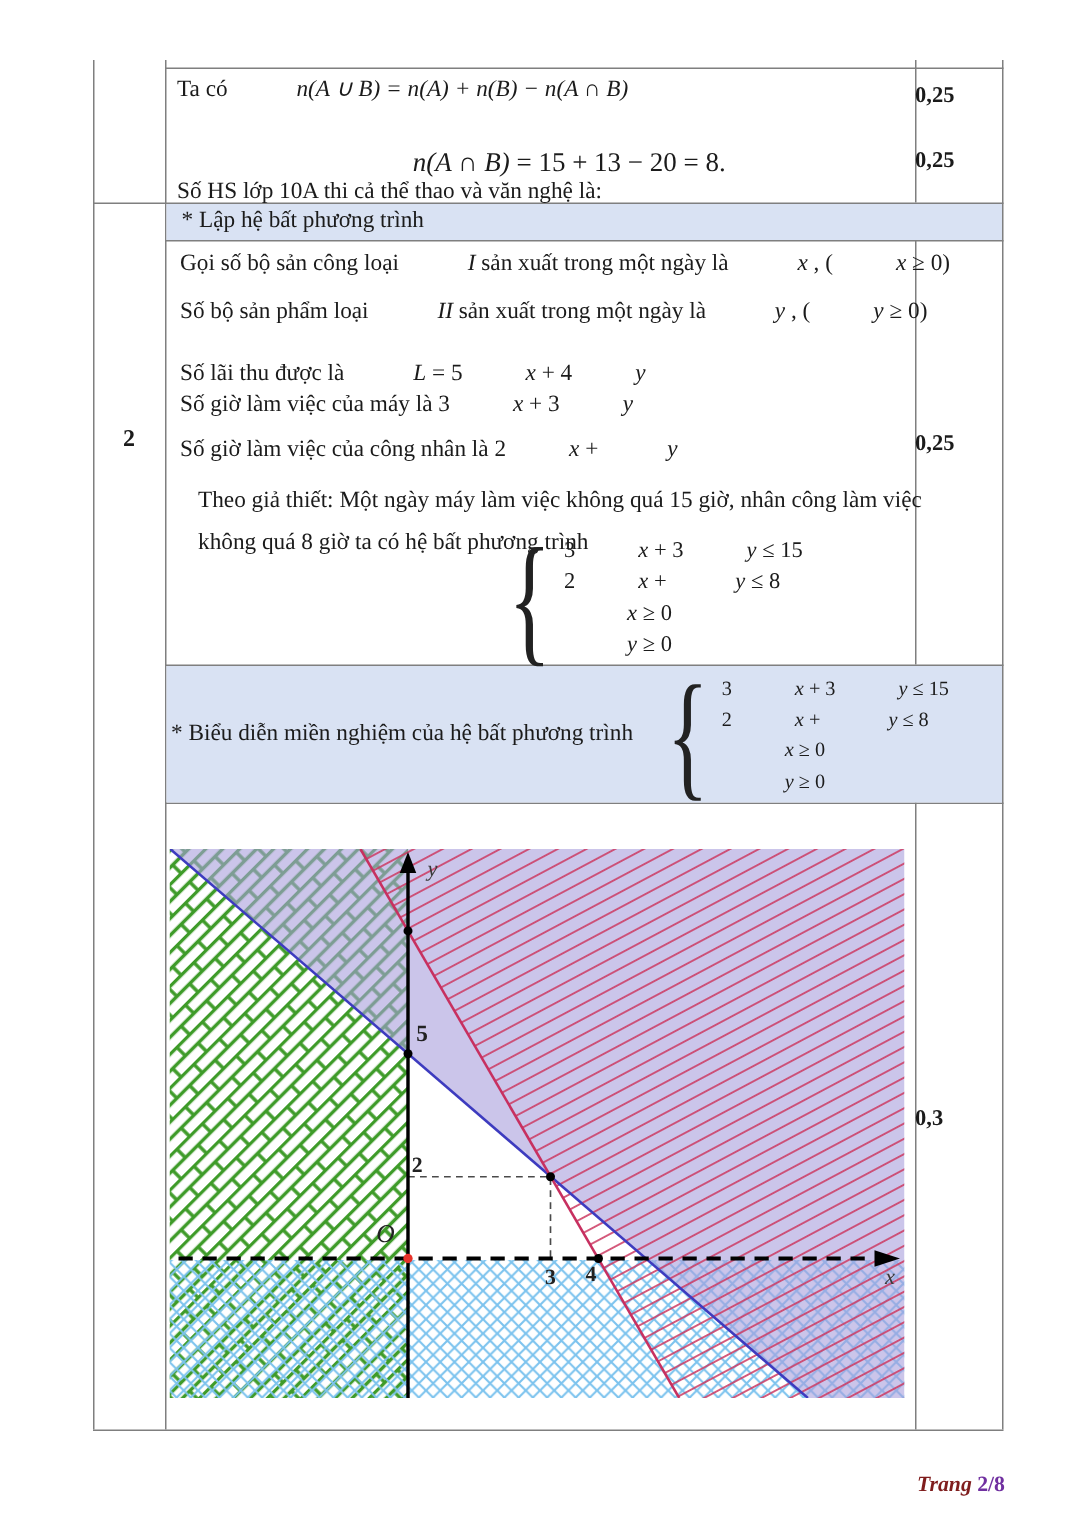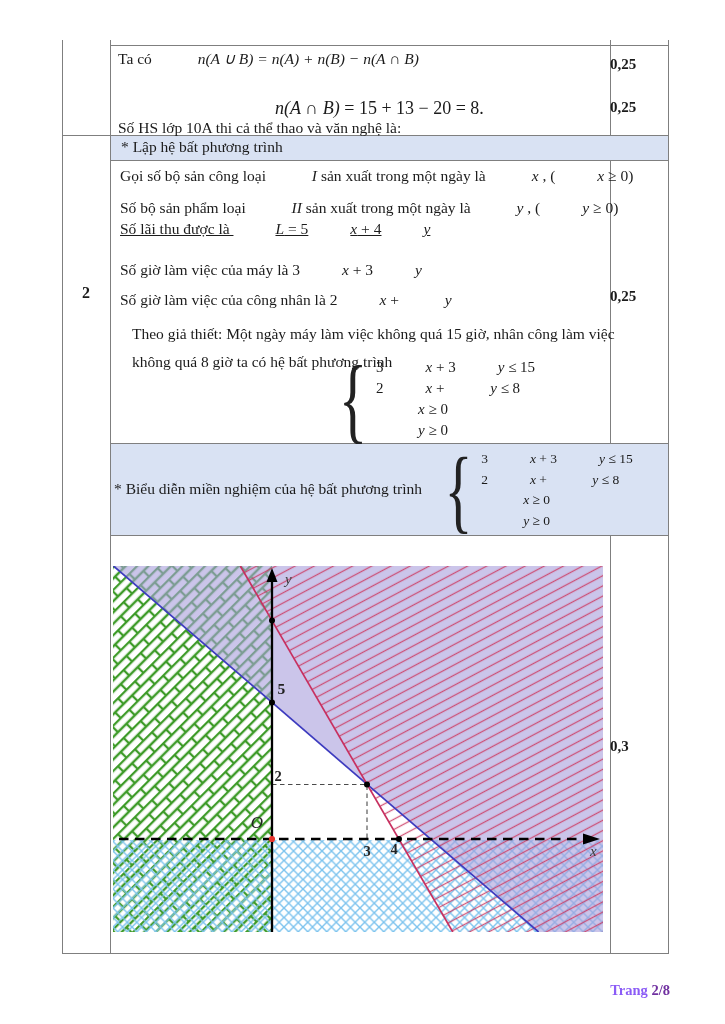--- a/index.html
+++ b/index.html
@@ -21,21 +21,21 @@
   .center-eq { position:absolute; left:110px; width:497px; text-align:center; font-size:18px; }
   .sys { position:absolute; display:flex; align-items:center; }
   .brace { font-family:"Liberation Serif", serif; font-weight:normal;
            transform:scaleX(.62); transform-origin:center; color:#222; }
   .sys1 .brace { font-size:96px; line-height:88px; }
   .sys2 .brace { font-size:94px; line-height:86px; }
   .sys .lines > div { font-size:15px; line-height:21px; white-space:nowrap; }
   .sys2 .lines > div { font-size:13.5px; line-height:20.5px; }
   .footer { position:absolute; left:560px; top:982px; width:110px; text-align:right;
             font-weight:bold; font-size:14.5px; }
-  .footer .f1 { color:#8b5cf6; }
+  .footer .f1 { color:#7f1d1d;font-style:italic; }
   .footer .f2 { color:#7030a0; }
   svg text { font-family:"Liberation Serif", serif; }
 </style>
 </head>
 <body>
 
 <div class="vline" style="left:62px;  top:40px; height:913px;"></div>
 <div class="vline" style="left:110px; top:40px; height:913px;"></div>
 <div class="vline" style="left:610px; top:40px; height:95px;"></div>
 <div class="vline" style="left:610px; top:160px; height:283px;"></div>
@@ -57,21 +57,21 @@
 <div class="center-eq" style="top:98px;"><span class="it">n(A ∩ B)</span><span> = 15 + 13 − 20 = 8.</span></div>
 <div class="score" style="top:56px;">0,25</div>
 <div class="score" style="top:99px;">0,25</div>
 
 <div class="txt" style="left:121px; top:138px;">* Lập hệ bất phương trình</div>
 
 <div class="qno" style="top:284px;">2</div>
 
 <div class="txt" style="left:120px; top:167px;"><span>Gọi số bộ sản công loại </span><span class="it">I</span><span> sản xuất trong một ngày là </span><span class="it">x</span><span> , (</span><span class="it">x</span><span> ≥ 0)</span></div>
 <div class="txt" style="left:120px; top:199px;"><span>Số bộ sản phẩm loại </span><span class="it">II</span><span> sản xuất trong một ngày là </span><span class="it">y</span><span> , (</span><span class="it">y</span><span> ≥ 0)</span></div>
-<div class="txt" style="left:120px; top:220px;text-decoration:underline;"><span>Số lãi thu được là </span><span class="it">L</span><span> = 5</span><span class="it">x</span><span> + 4</span><span class="it">y</span></div>
+<div class="txt" style="left:120px; top:240px;"><span>Số lãi thu được là </span><span class="it">L</span><span> = 5</span><span class="it">x</span><span> + 4</span><span class="it">y</span></div>
 <div class="txt" style="left:120px; top:261px;"><span>Số giờ làm việc của máy là 3</span><span class="it">x</span><span> + 3</span><span class="it">y</span></div>
 <div class="txt" style="left:120px; top:291px;"><span>Số giờ làm việc của công nhân là  2</span><span class="it">x</span><span> + </span><span class="it">y</span></div>
 <div class="txt wrap" style="left:132px; top:320px; width:486px; line-height:28px;"><span>Theo giả thiết: Một ngày máy làm việc không quá 15 giờ, nhân công làm việc không quá 8 giờ ta có hệ bất phương trình</span></div>
 <div class="score" style="top:288px;">0,25</div>
 
 <div class="sys sys1" style="left:330px; top:355px;">
   <span class="brace">{</span>
   <div class="lines">
     <div><span>3</span><span class="it">x</span><span> + 3</span><span class="it">y</span><span> ≤ 15</span></div>
     <div><span>2</span><span class="it">x</span><span> + </span><span class="it">y</span><span> ≤ 8</span></div>

